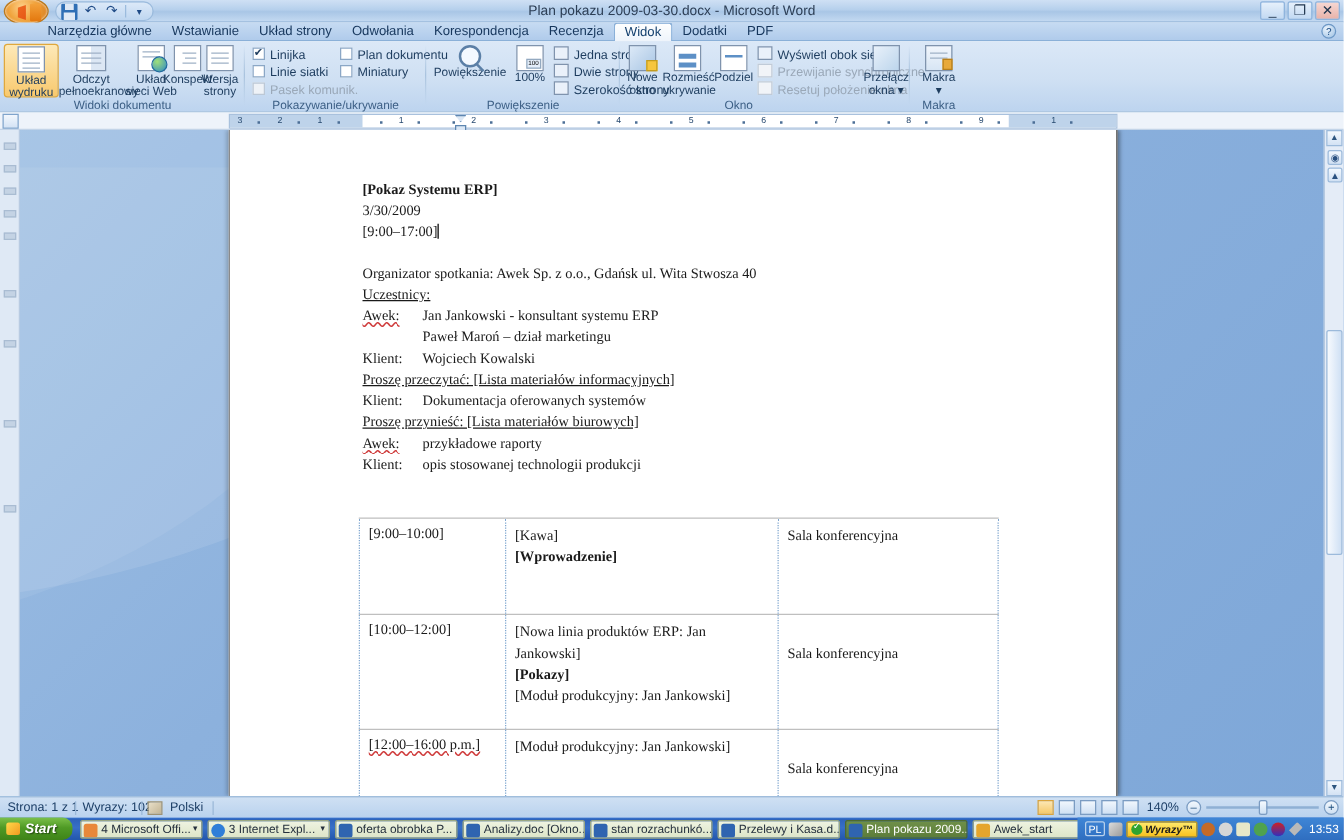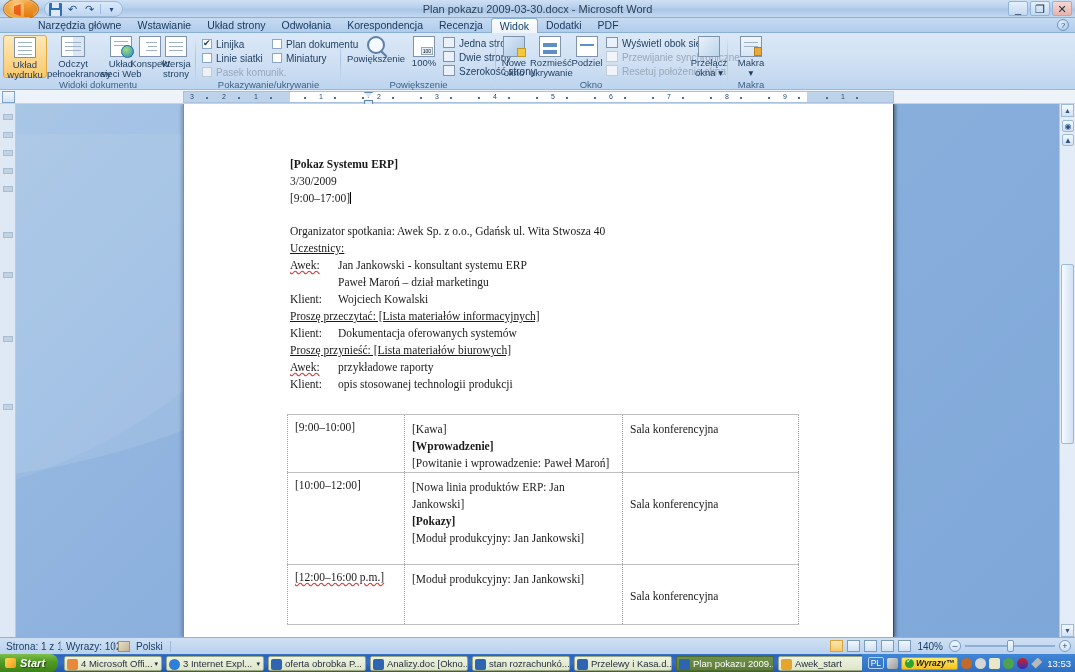--- a/index.html
+++ b/index.html
@@ -135,21 +135,21 @@
                    border-radius: 0 0 100% 0; background: rgba(255,255,255,0.07); }
 
   .vleftbar { position:absolute; left:0; top:0; width:16px; height:533px; background:#dfe9f5; border-right:1px solid #b8cbe2; }
   .vleftbar .mark { position:absolute; left:3px; width:10px; height:6px; background:#c4d3e4; border:1px solid #a9bcd2; }
 
   .page {
     position:absolute; left:183px; top:0px; width:711px; height:533px; background:#fff;
     box-shadow: 2px 0 3px rgba(0,0,0,0.35), -2px 0 3px rgba(0,0,0,0.18);
     border-left:1px solid #8a8a8a; border-right:1px solid #444;
   }
-  .doc { position:absolute; left:106px; top:52px; width:520px; }
+  .doc { position:absolute; left:106px; top:40px; width:520px; }
   .doc p { font-family:"Liberation Serif", serif; font-size:11.5px; color:#1a1a1a; line-height:17px; margin:0; }
   .doc p.b { font-weight:bold; }
   .doc .sp { height:16px; }
   .u { text-decoration: underline; }
   .sq { text-decoration: underline; text-decoration-style: wavy; text-decoration-color:#cf3b3b;
         text-underline-offset: 1px; }
   .row2 { display:flex; }
   .row2 .k { width:48px; flex:none; }
 
   
@@ -515,26 +515,25 @@
           <span class="k sq">Awek:</span>
           <span>przykładowe raporty</span>
         </p>
         <p class="row2">
           <span class="k">Klient:</span>
           <span>opis stosowanej technologii produkcji</span>
         </p>
       </div>
 
       <div class="wtable">
-        <div class="trow" style="height:59px">
+        <div class="trow" style="height:78px">
           <div class="c1">[9:00–10:00]</div>
           <div class="c2">
             <div class="line">[Kawa]</div>
             <div class="line b">[Wprowadzenie]</div>
-            <div class="line">[Powitanie i wprowadzenie: Paweł Maroń]</div>
           </div>
           <div class="c3">
             <div class="line">Sala konferencyjna</div>
           </div>
         </div>
         <div class="trow" style="height:92px">
           <div class="c1">[10:00–12:00]</div>
           <div class="c2">
             <div class="line">[Nowa linia produktów ERP: Jan Jankowski]</div>
             <div class="line b">[Pokazy]</div>

